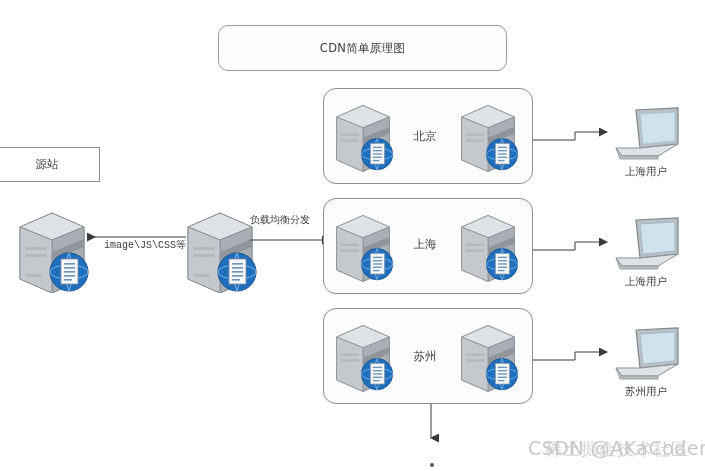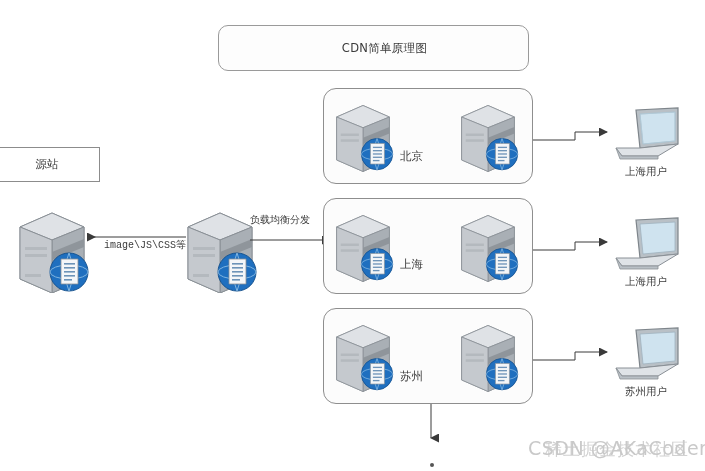--- a/index.html
+++ b/index.html
@@ -22,42 +22,40 @@
   
   .title-box {
     left: 218px; top: 25px; width: 287px; height: 44px;
     border: 1px solid #9a9a9a;
     border-radius: 10px;
     background: #fdfdfd;
     display: flex; align-items: center; justify-content: center;
     font-size: 11.5px;
     color: #3a3a3a;
     letter-spacing: .3px;
-    padding-left: 22px;
   }
   .label-box {
     border: 1px solid #8c8c8c;
     background: #ffffff;
     display: flex; align-items: center; justify-content: center;
     font-size: 11.5px;
     color: #3a3a3a;
   }
   .origin-box { left: -6px; top: 147px; width: 104px; height: 33px; }
   .cdn-box    { left: 162px; top: 156px; width: 101px; height: 31px; }
 
   .region-box {
     border: 1px solid #8e8e8e;
     border-radius: 13px;
     background: #fcfcfc;
   }
   .region-label {
     font-size: 11.5px;
     color: #3a3a3a;
-    text-align: left;
-    margin-top: 20px;
+    text-align: center;
   }
 
   
   .server { position: absolute; }
   .server svg { display: block; }
 
   
   .laptop { position: absolute; }
   .laptop svg { display: block; }
   .user-label {

